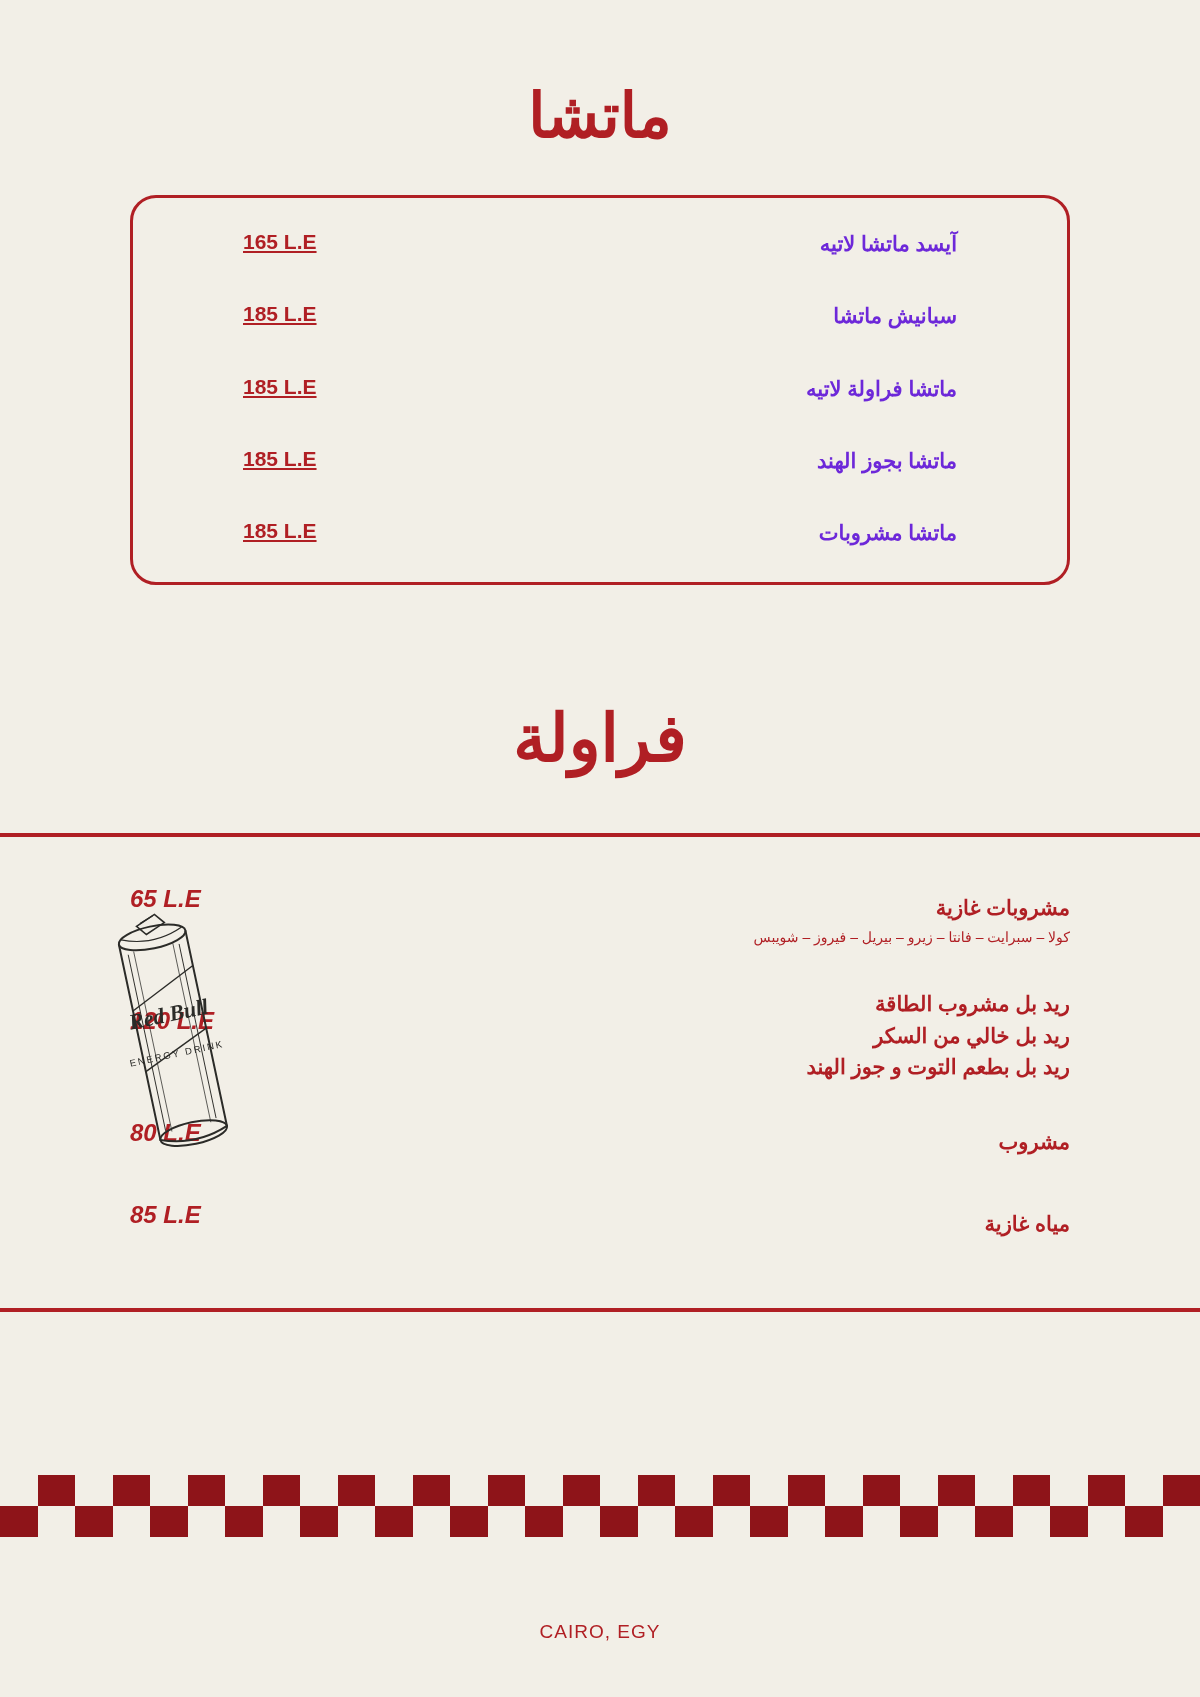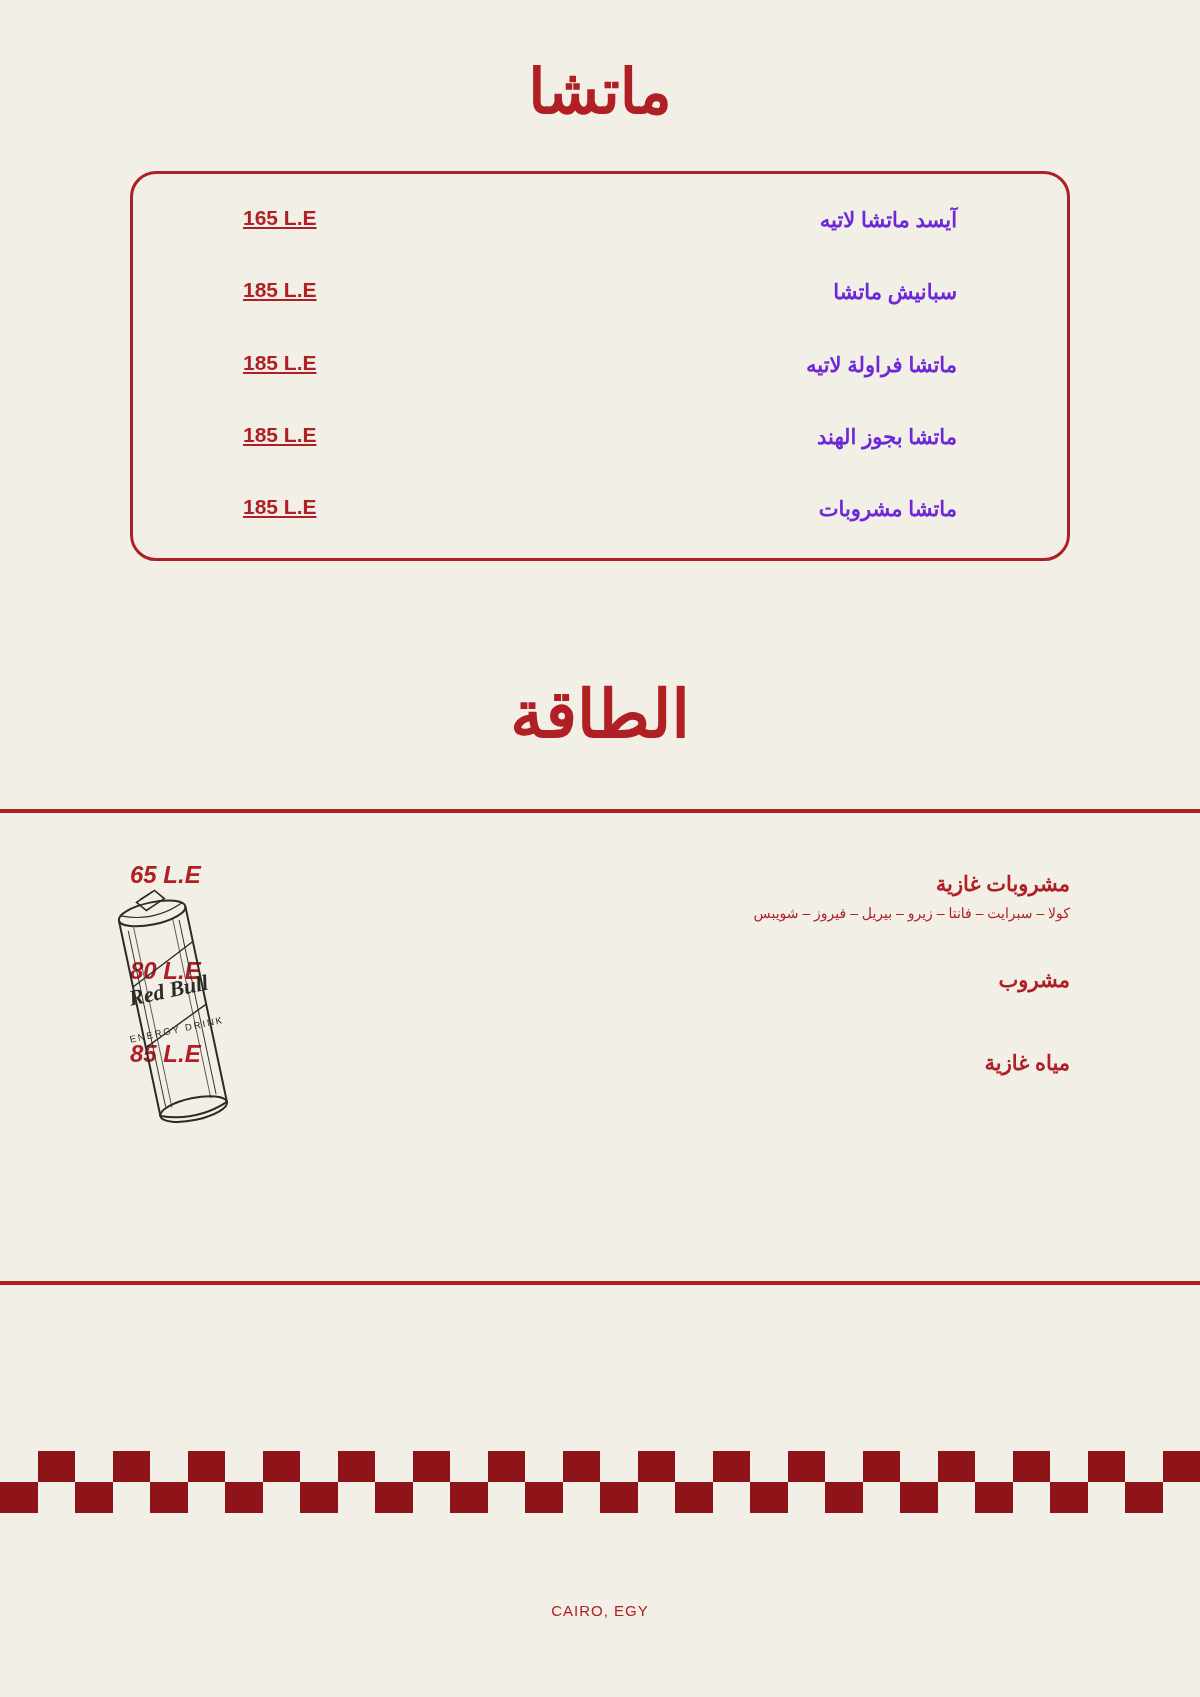--- a/index.html
+++ b/index.html
@@ -26,20 +26,21 @@
   .section-title {
     text-align: center;
     font-size: 62px;
     font-weight: 700;
     color: #b01f24;
     letter-spacing: 0px;
     line-height: 1;
   }
   #matcha-title {
     padding-top: 61px;
+    margin-top: 24px;
   }
 
   .matcha-box {
     margin: 48px 130px 0 130px;
     border: 3px solid #b01f24;
     border-radius: 26px;
     padding: 32px 110px 34px 110px;
     box-sizing: border-box;
   }
   .item-row {
@@ -146,21 +147,21 @@
   }
   .on { background: #8e1419; }
   .off { background: transparent; }
 
   .footer-text {
     position: absolute;
     bottom: 78px;
     left: 0;
     width: 1200px;
     text-align: center;
-    font-size: 15px;
+    font-size: 19px;
     letter-spacing: 1px;
     color: #b01f24;
     direction: ltr;
   }
 </style>
 </head>
 <body>
 
 <div class="page">
 
@@ -182,34 +183,42 @@
     <div class="item-row">
       <div class="item-name">ماتشا بجوز الهند</div>
       <div class="item-price">185 L.E</div>
     </div>
     <div class="item-row">
       <div class="item-name">ماتشا مشروبات</div>
       <div class="item-price">185 L.E</div>
     </div>
   </div>
 
-  <div class="section-title" id="drinks-title">الطاقة</div>
+  <div class="section-title" id="drinks-title">فراولة</div>
 
   <div class="rule" id="rule-top"></div>
 
   <div class="drinks-body">
 
     <div class="drink-row">
       <div class="drink-left">
         <div class="drink-name">مشروبات غازية</div>
         <div class="drink-desc">كولا – سبرايت – فانتا – زيرو – بيريل – فيروز – شويبس</div>
       </div>
       <div class="drink-price">65 L.E</div>
     </div>
 
+    <div class="drink-row row-multiline">
+      <div class="drink-left">
+        <div class="drink-name">ريد بل مشروب الطاقة</div>
+        <div class="drink-name">ريد بل خالي من السكر</div>
+        <div class="drink-name">ريد بل بطعم التوت و جوز الهند</div>
+      </div>
+      <div class="drink-price">120 L.E</div>
+    </div>
 
     <div class="drink-row" style="margin-top:30px;">
       <div class="drink-left">
         <div class="drink-name">مشروب</div>
       </div>
       <div class="drink-price">80 L.E</div>
     </div>
 
     <div class="drink-row" style="margin-top:42px;">
       <div class="drink-left">

